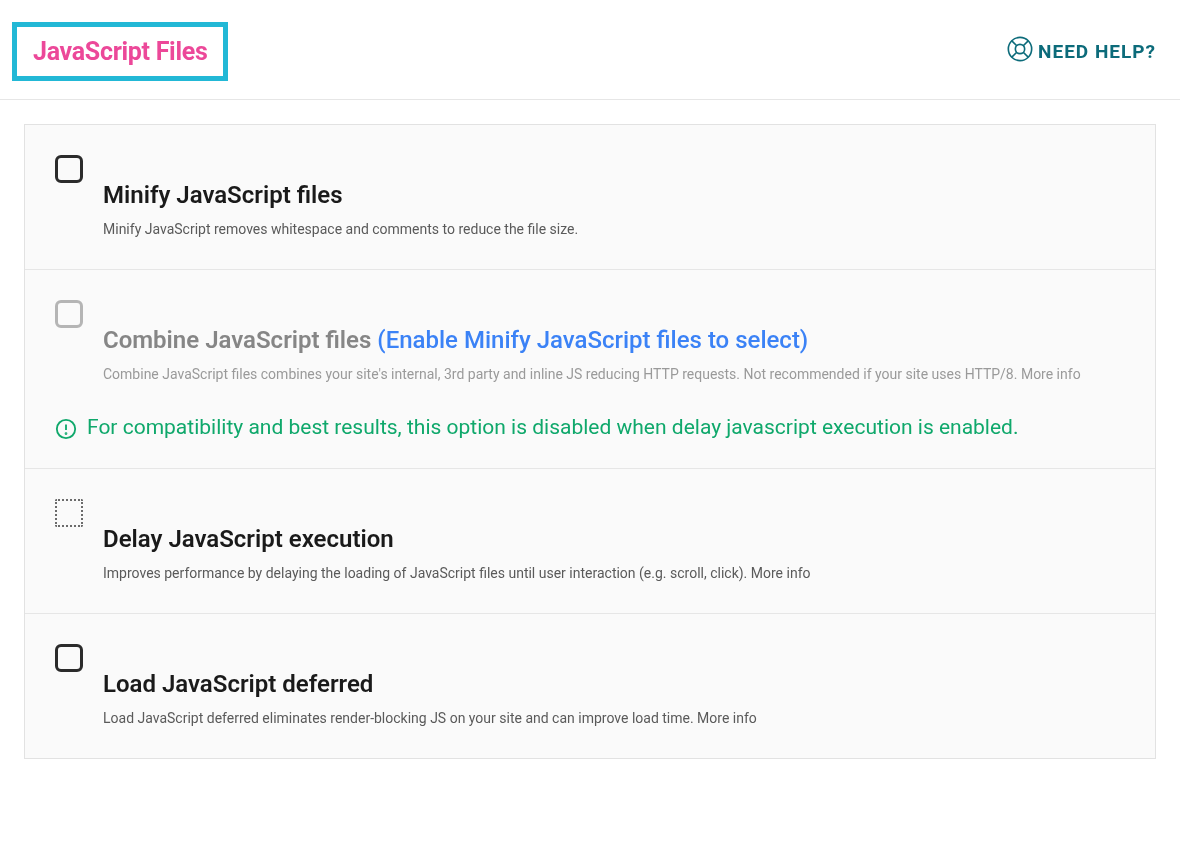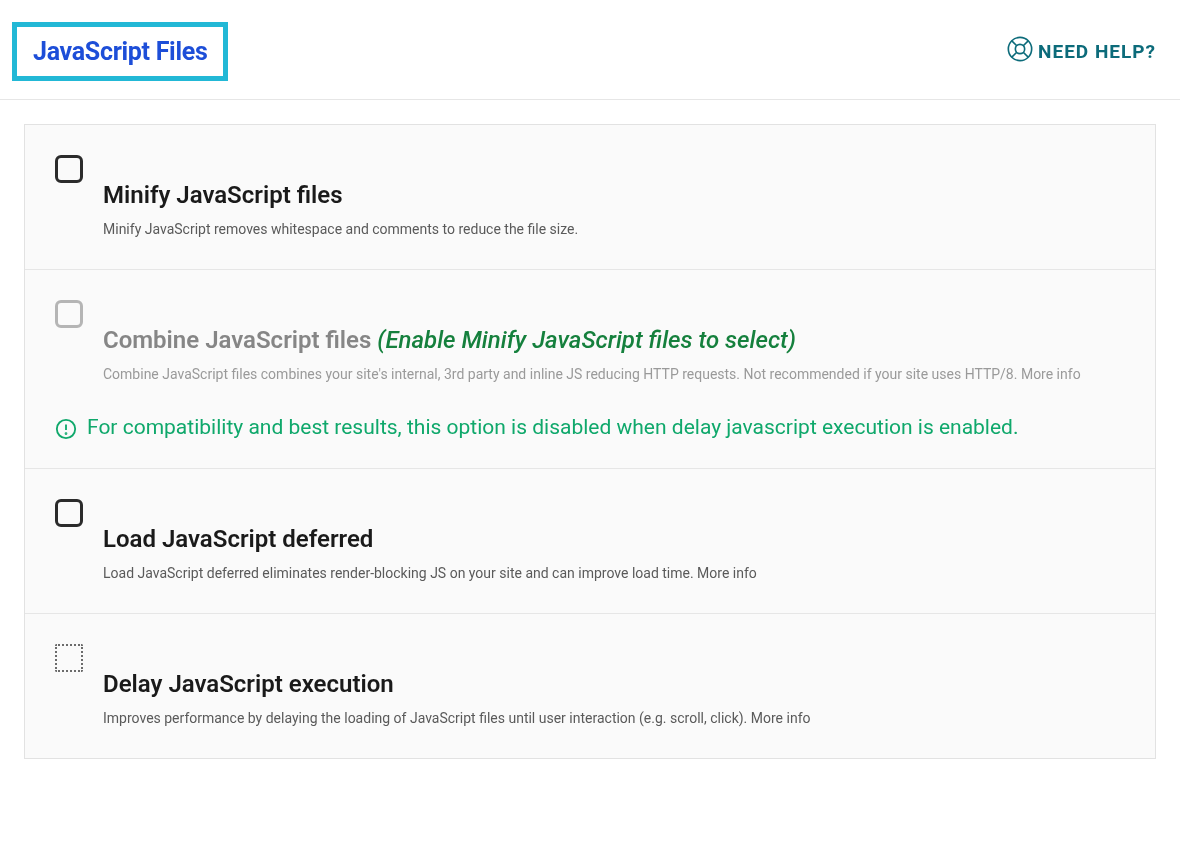--- a/index.html
+++ b/index.html
@@ -19,21 +19,21 @@
     border-bottom: 1px solid #e6e6e6;
   }
   .section-title-box {
     border: 5px solid #22b8d6;
     padding: 10px 16px;
     display: inline-block;
   }
   .section-title {
     font-size: 25px;
     font-weight: 700;
-    color: #1d4ed8;
+    color: #ec4899;
     letter-spacing: -0.3px;
   }
   .help-link {
     display: flex;
     align-items: center;
     gap: 4px;
     color: #0c6b7a;
     font-weight: 700;
     font-size: 19px;
     letter-spacing: 1px;
@@ -80,23 +80,22 @@
   .option-body { flex: 1; }
   .option-title {
     font-size: 24px;
     font-weight: 600;
     color: #1a1a1a;
     margin-bottom: 10px;
     margin-top: 28px;
   }
   .option-title.disabled { color: #868686; }
   .option-hint {
-    font-style: italic;
     font-weight: 500;
-    color: #15803d;
+    color: #3b82f6;
   }
   .option-desc {
     font-size: 14px;
     color: #5a5a5a;
     line-height: 1.55;
   }
   .option-desc.disabled { color: #9a9a9a; }
   .more-info {
     text-underline-offset: 5px;
     text-decoration-thickness: 1.5px;
@@ -175,34 +174,34 @@
             <line x1="12" y1="7" x2="12" y2="13"></line>
             <circle cx="12" cy="17" r="0.5" fill="#0fa86b"></circle>
           </svg>
         </span>
         <span>For compatibility and best results, this option is disabled when delay javascript execution is enabled.</span>
       </div>
     </div>
   </div>
 
   <div class="option-row">
+    <div class="checkbox dotted"></div>
+    <div class="option-body">
+      <div class="option-title">Delay JavaScript execution</div>
+      <div class="option-desc">
+        <span>Improves performance by delaying the loading of JavaScript files until user interaction (e.g. scroll, click).</span>
+        <span class="more-info">More info</span>
+      </div>
+    </div>
+  </div>
+
+  <div class="option-row">
     <div class="checkbox"></div>
     <div class="option-body">
       <div class="option-title">Load JavaScript deferred</div>
       <div class="option-desc">
         <span>Load JavaScript deferred eliminates render-blocking JS on your site and can improve load time.</span>
         <span class="more-info">More info</span>
       </div>
     </div>
   </div>
 
-  <div class="option-row">
-    <div class="checkbox dotted"></div>
-    <div class="option-body">
-      <div class="option-title">Delay JavaScript execution</div>
-      <div class="option-desc">
-        <span>Improves performance by delaying the loading of JavaScript files until user interaction (e.g. scroll, click).</span>
-        <span class="more-info">More info</span>
-      </div>
-    </div>
-  </div>
-
 </div>
 
 </body></html>

